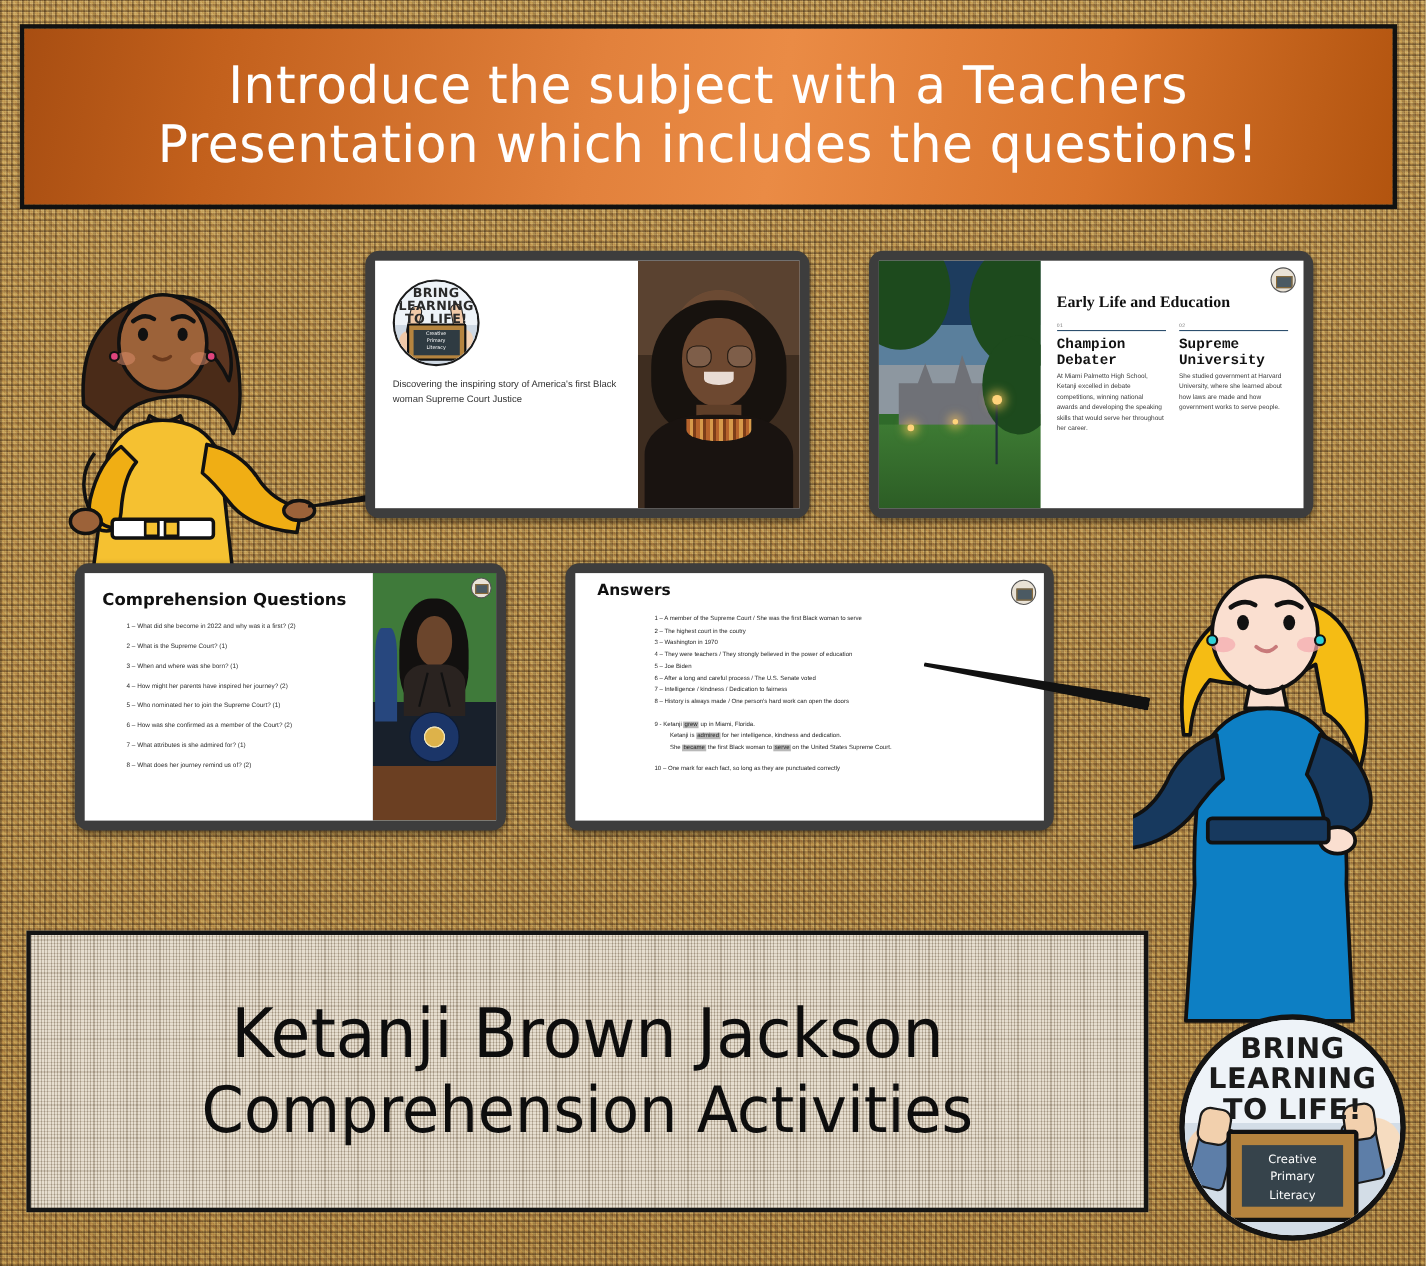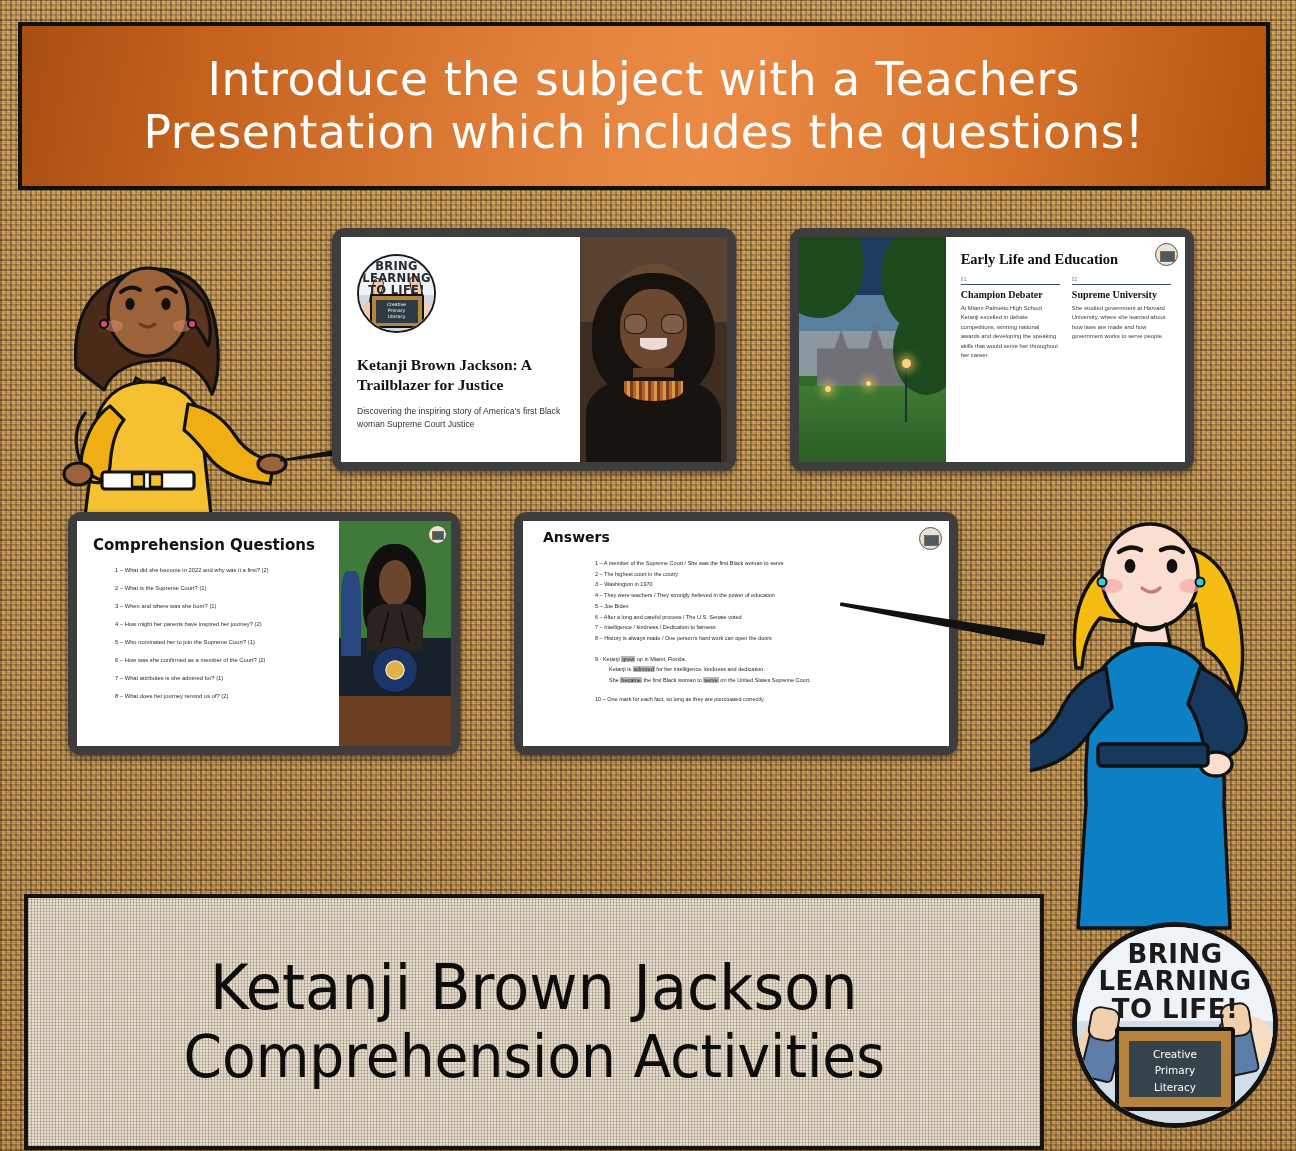--- a/index.html
+++ b/index.html
@@ -111,27 +111,27 @@
   .campus{
     position:absolute;inset:0;
     background:linear-gradient(#1d3c5e 0 26%, #5a7f9c 26% 42%, #8d97a0 42% 62%, #2f6a2a 62% 100%);
   }
   .campus .bldg{position:absolute;left:12%;top:38%;width:76%;height:34%;background:#6f7177;
     clip-path:polygon(0 34%,16% 34%,22% 10%,28% 34%,46% 34%,52% 0,60% 34%,100% 34%,100% 100%,0 100%);}
   .campus .tree{position:absolute;background:#1d4a1d;border-radius:50%;}
   .campus .lawn{position:absolute;left:0;right:0;bottom:0;height:34%;background:linear-gradient(#3d7a33,#2c5d25);}
   .campus .lamp{position:absolute;width:2px;background:#20303a;}
   .campus .glow{position:absolute;width:9px;height:9px;border-radius:50%;background:#ffd37a;box-shadow:0 0 9px 4px rgba(255,200,90,.6);}
-  .s2-body{width:62%;box-sizing:border-box;padding:14px 14px 8px 15px;position:relative;}
+  .s2-body{width:62%;box-sizing:border-box;padding:30px 14px 8px 15px;position:relative;}
   .s2-title{font-family:"Liberation Serif",serif;font-weight:700;font-size:14.5px;color:#101010;margin-bottom:9px;}
   .s2-cols{display:flex;gap:12px;}
   .s2-col{flex:1;}
   .s2-num{font-size:4.6px;color:#777;letter-spacing:.4px;}
   .s2-rule{height:1px;background:#2d4f6e;margin:1.5px 0 4px;}
-  .s2-h{font-family:Liberation Serif, serif;font-weight:700;font-size:10px;color:#111;margin-bottom:4px;}
+  .s2-h{font-family:Liberation Mono, monospace;font-weight:700;font-size:13px;color:#111;margin-bottom:4px;}
   .s2-p{font-size:5.9px;line-height:1.62;color:#3a3a3a;}
   .s2-full{margin-top:10px;}
   .corner-logo{
     position:absolute;right:7px;top:6px;width:21px;height:21px;border-radius:50%;
     border:1.3px solid #555;background:#e9e2d6;overflow:hidden;
   }
   .corner-logo i{position:absolute;left:4px;top:7px;width:13px;height:9px;background:#4b5a63;border:1.3px solid #8a6a38;display:block;}
 
   
   #slide3{left:68px;top:512px;width:392px;height:243px;}
@@ -175,21 +175,21 @@
   .pointer{position:absolute;background:#111;border-radius:2px;transform-origin:left center;}
 
   
   #bottom-banner{
     position:absolute;left:24px;top:846px;width:1020px;height:256px;
     border:4px solid #141414;box-sizing:border-box;
     background-color:#cfc3b0;
     background-image:
       repeating-linear-gradient(90deg, rgba(120,105,85,.30) 0 1px, rgba(255,250,240,.30) 1px 3px),
       repeating-linear-gradient(0deg, rgba(120,105,85,.28) 0 1px, rgba(255,250,240,.26) 1px 3px);
-    display:flex;flex-direction:column;align-items:center;justify-content:center;margin-top:48px;
+    display:flex;flex-direction:column;justify-content:center;
   }
   .bb-line{
     font-family:"DejaVu Sans",sans-serif;color:#0d0d0d;
     font-size:62px;line-height:1.16;white-space:nowrap;text-align:center;
     transform:scaleX(.95);
   }
   .bb-line.l2{font-size:58px;}
 
   
   #badge{
@@ -273,21 +273,20 @@
           <div class="arm" style="right:12px;top:20px;height:28px;transform:rotate(-10deg);"></div>
           <div class="logo-text">
             <div>BRING</div>
             <div>LEARNING</div>
             <div>TO LIFE!</div>
           </div>
           <div class="logo-board">
             <span>Creative<br>Primary<br>Literacy</span>
           </div>
         </div>
-        <div class="s1-title">Ketanji Brown Jackson: A Trailblazer for Justice</div>
         <div class="s1-sub">Discovering the inspiring story of America's first Black woman Supreme Court Justice</div>
       </div>
       <div class="s1-right">
         <div class="kbj-portrait">
           <div class="kbj-hair"></div>
           <div class="kbj-face"></div>
           <div class="kbj-glass" style="left:30%;"></div>
           <div class="kbj-glass" style="left:55%;"></div>
           <div class="kbj-smile"></div>
           <div class="kbj-neck"></div>

